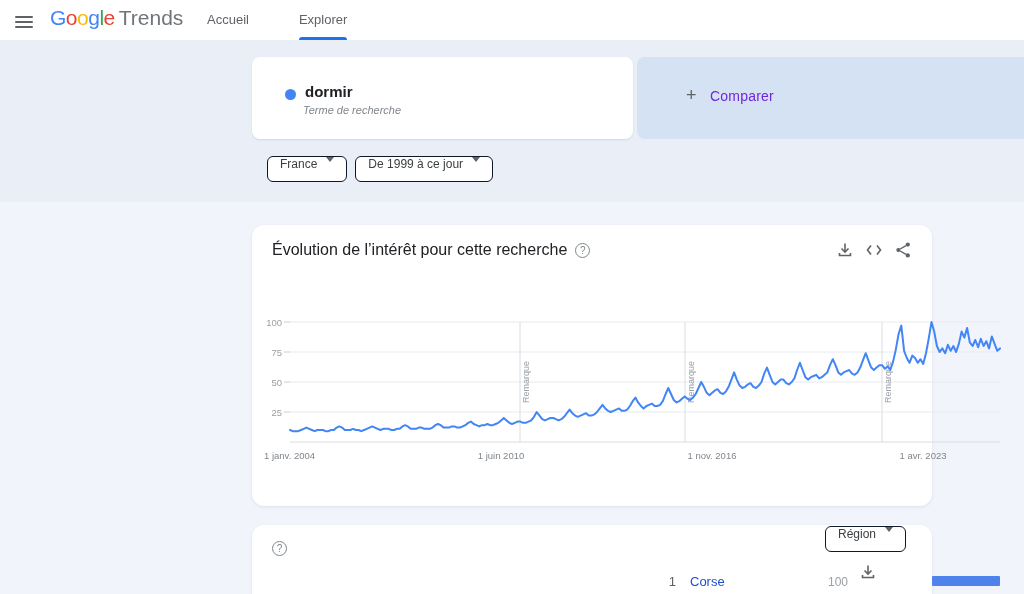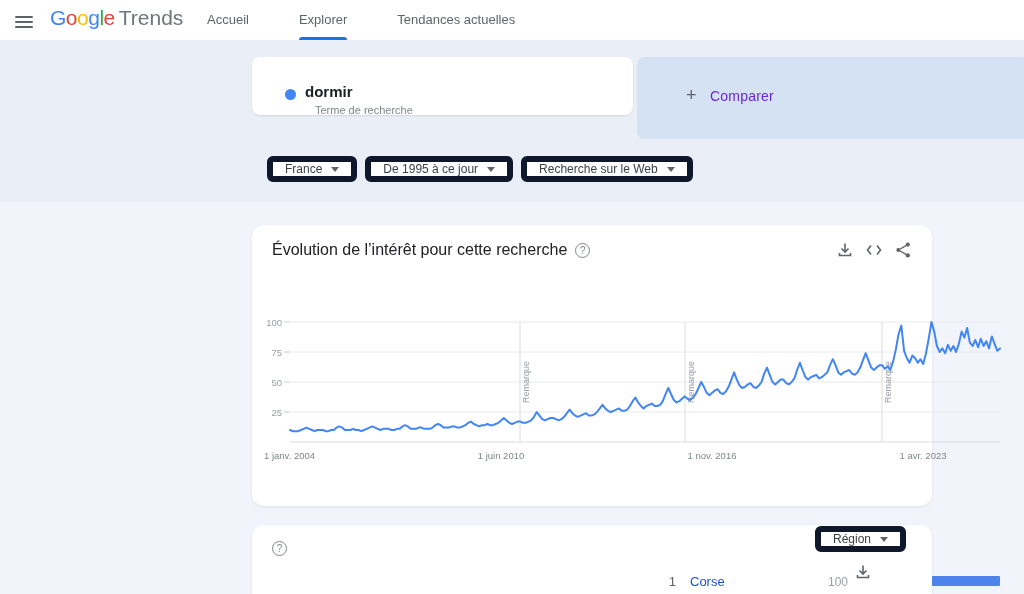--- a/index.html
+++ b/index.html
@@ -16,29 +16,29 @@
   .logo .l1,.logo .l5 { color:#EA4335; }
   .logo .l2 { color:#FBBC05; }
   .logo .l4 { color:#34A853; }
   .logo .suffix { color:#70757a; margin-left:4px; letter-spacing:0; }
   .top-nav { position:absolute; left:183px; top:0; height:40px; display:flex; gap:26px; }
   .top-nav .nav-item { position:relative; line-height:40px; font-size:13px; color:#5f6368; cursor:pointer;margin-left:24px; }
   .top-nav .nav-item.active::after { content:""; position:absolute; left:0; right:0; bottom:0; height:3px; background:#1a73e8; border-radius:3px 3px 0 0; }
 
   
   .hero { position:absolute; top:40px; left:0; right:0; height:162px; background:#e9eef7; }
-  .term-card { position:absolute; left:252px; top:17px; width:381px; height:58px; background:#fff; border-radius:8px; box-shadow:0 1px 2px rgba(60,64,67,.12); cursor:pointer; }
+  .term-card { position:absolute; left:252px; top:17px; width:381px; height:82px; background:#fff; border-radius:8px; box-shadow:0 1px 2px rgba(60,64,67,.12); cursor:pointer; }
   .term-dot { position:absolute; left:33px; top:32px; width:11px; height:11px; border-radius:50%; background:#4285f4; }
   .term-title { position:absolute; left:53px; top:26px; font-size:15px; font-weight:bold; color:#202124; }
-  .term-sub { position:absolute; left:63px; top:47px; font-size:11px; color:#80868b; }
+  .term-sub { position:absolute; left:51px; top:47px; font-size:11px; color:#80868b;font-style:italic; }
   .compare-card { position:absolute; left:637px; top:17px; width:392px; height:82px; background:#d5e2f4; border-radius:8px; cursor:pointer; }
   .compare-plus { position:absolute; left:49px; top:28px; font-size:18px; color:#5f6368; }
   .compare-label { position:absolute; left:73px; top:31px; font-size:14px; color:#6d28d9; letter-spacing:.2px; }
   .filter-row { position:absolute; left:267px; top:116px; display:flex; gap:8px; }
-  .pill { height:26px; background:#fff; border:6px solid #0f172a; border-radius:6px; display:flex; align-items:center; gap:9px; padding:0 12px; font-size:12px; color:#3c4043; cursor:pointer; white-space:nowrap; }
+  .pill { height:26px; background:#fff; border:1px solid #0f172a; border-radius:6px; display:flex; gap:9px; padding:0 12px; font-size:12px; color:#3c4043; cursor:pointer; white-space:nowrap; }
   .caret { width:0; height:0; border-left:4px solid transparent; border-right:4px solid transparent; border-top:5px solid #5f6368; }
 
   
   .card { position:absolute; left:252px; width:680px; background:#fff; border-radius:12px; box-shadow:0 1px 3px rgba(60,64,67,.1); }
   .chart-card { top:225px; height:281px; }
   .region-card { top:525px; height:120px; }
   .card-title-row { position:absolute; left:20px; top:16px; display:flex; align-items:center; gap:8px; }
   .card-title { font-size:16px; color:#202124; }
   .help-icon { width:15px; height:15px; border:1px solid #80868b; border-radius:50%; color:#80868b; font-size:10px; line-height:13px; text-align:center; cursor:pointer; flex:0 0 auto; }
   .card-actions { position:absolute; right:20px; top:16px; display:flex; align-items:center; gap:11px; }
@@ -74,45 +74,40 @@
         <span></span>
         <span></span>
         <span></span>
       </button>
     <div class="logo">
       <span class="l0">G</span><span class="l1">o</span><span class="l2">o</span><span class="l3">g</span><span class="l4">l</span><span class="l5">e</span><span class="suffix">Trends</span>
     </div>
     <nav class="top-nav">
       <div class="nav-item">Accueil</div>
       <div class="nav-item active">Explorer</div>
-      <div class="nav-item">Tendances actuelles</div>
     </nav>
   </header>
 
   <section class="hero">
     <div class="term-card">
       <span class="term-dot"></span>
       <div class="term-title">dormir</div>
       <div class="term-sub">Terme de recherche</div>
     </div>
     <div class="compare-card">
       <span class="compare-plus">+</span>
       <span class="compare-label">Comparer</span>
     </div>
     <div class="filter-row">
       <div class="pill">
         <span>France</span>
         <span class="caret"></span>
       </div>
       <div class="pill">
-        <span>De 1995 à ce jour</span>
-        <span class="caret"></span>
-      </div>
-      <div class="pill">
-        <span>Recherche sur le Web</span>
+        <span>De 1999 à ce jour</span>
         <span class="caret"></span>
       </div>
     </div>
   </section>
 
   <section class="card chart-card">
     <div class="card-title-row">
       <span class="card-title">Évolution de l’intérêt pour cette recherche</span>
       <span class="help-icon">?</span>
     </div>

